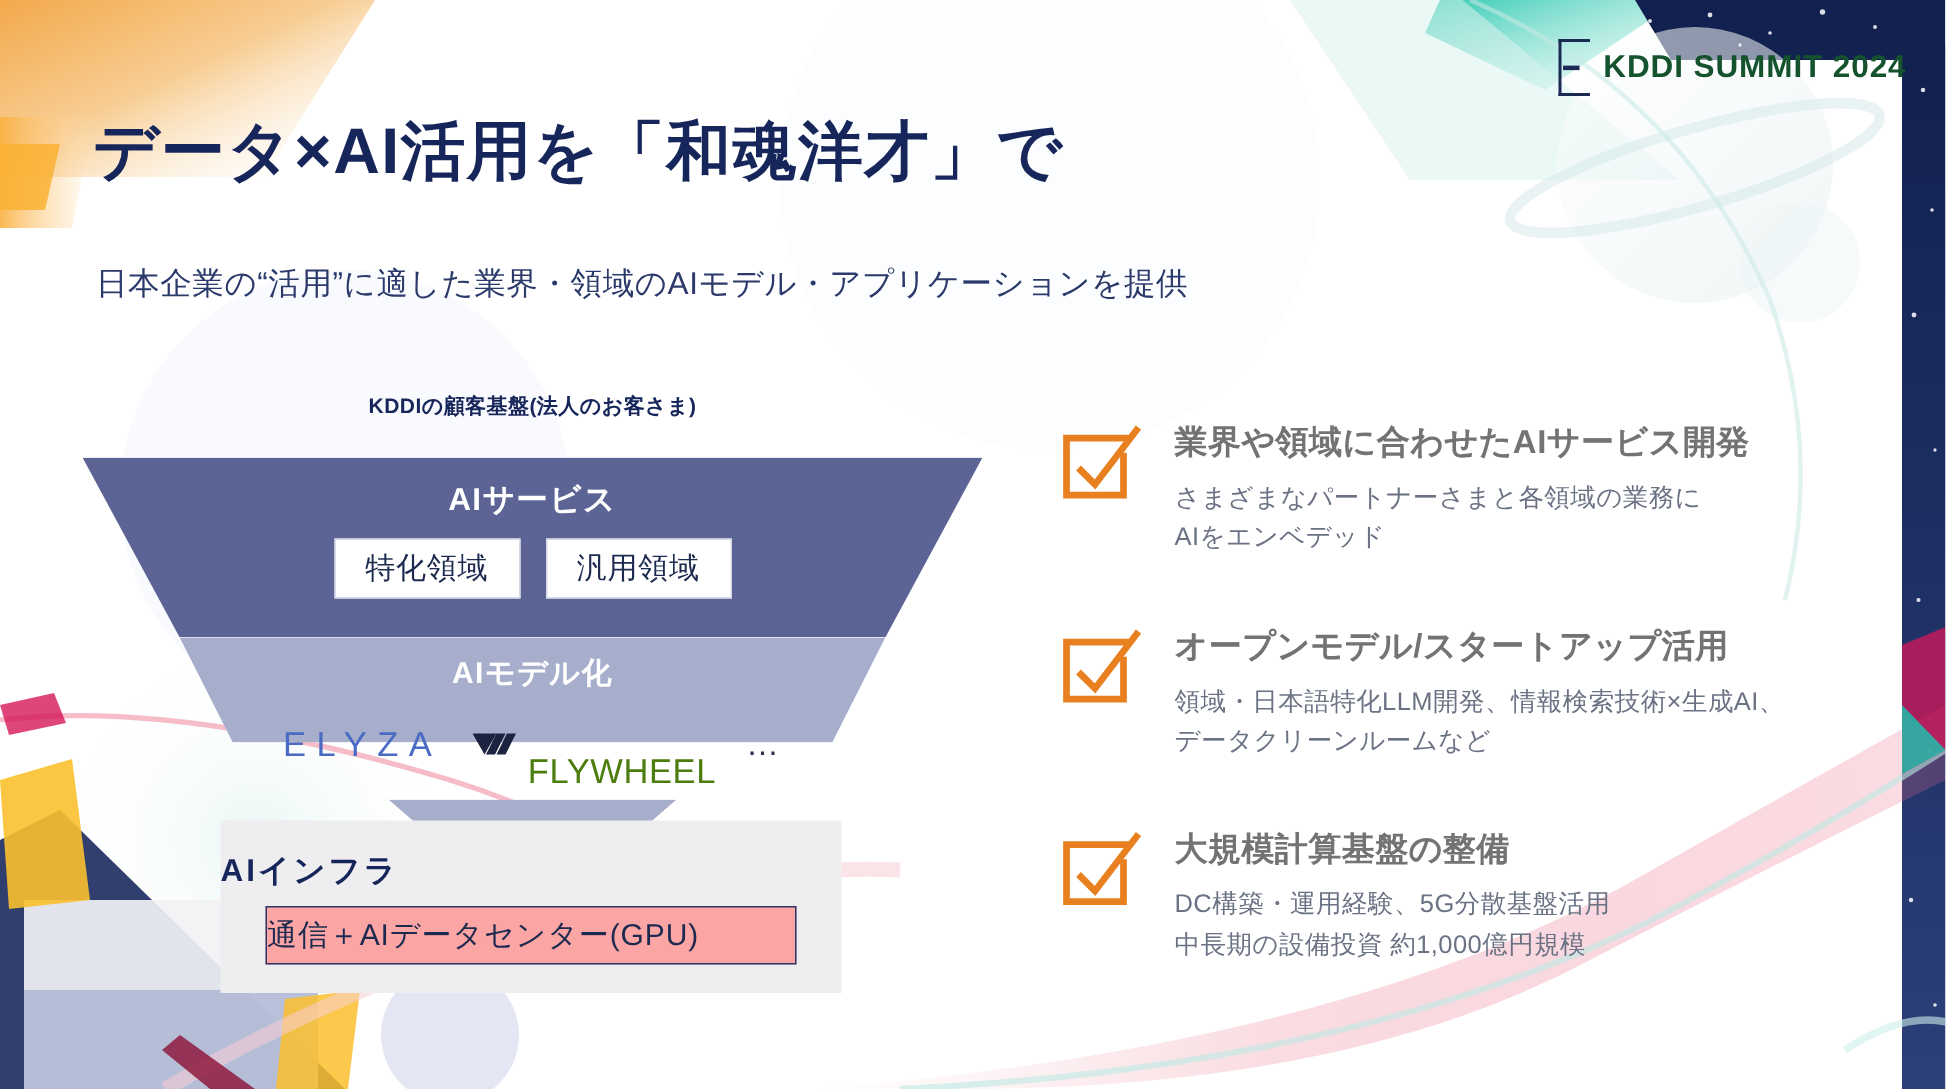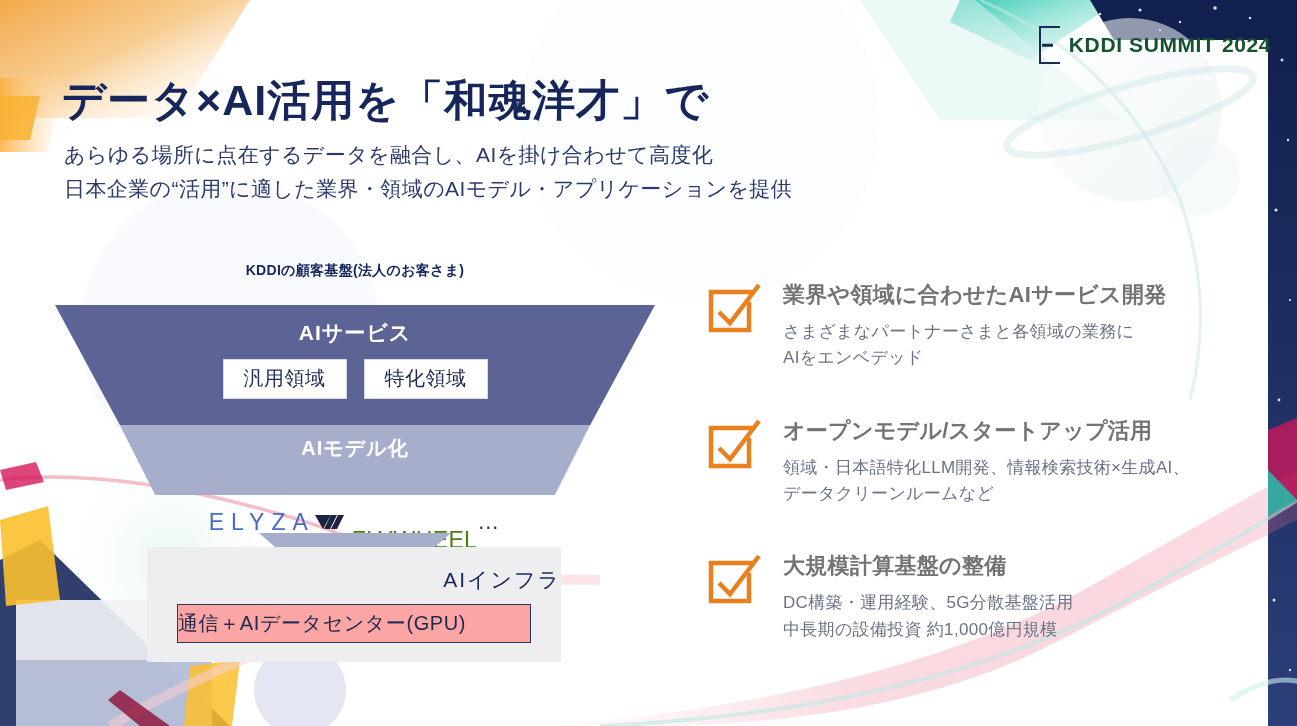--- a/index.html
+++ b/index.html
@@ -154,25 +154,26 @@
     text-align: center;
     color: #ffffff;
     font-size: 20px;
     font-weight: bold;
     letter-spacing: 1px;
   }
 
   
   .logo-strip {
     position: absolute;
-    top: 239px; left: 0; width: 600px;
+    top: 213px; left: 0; width: 600px;
     height: 42px;
     display: flex;
     align-items: center;
     justify-content: center;
+    gap: 20px;
   }
   .logo-elyza {
     font-size: 23px;
     color: #4a6bc4;
     letter-spacing: 7px;
     font-family: "Liberation Sans", sans-serif;
   }
   .logo-flywheel {
     display: flex;
     align-items: center;
@@ -205,23 +206,23 @@
     position: absolute;
     left: 92px;
     top: 285px;
     width: 414px;
     height: 115px;
     background: #eeeef1;
   }
   .infra-title {
     position: absolute;
     top: 19px; left: 0; width: 100%;
-    text-align: right;
+    text-align: left;
     font-size: 21px;
-    font-weight: normal;
+    font-weight: bold;
     color: #17265a;
     letter-spacing: 2px;
   }
   .infra-box {
     position: absolute;
     left: 30px;
     top: 57px;
     width: 354px;
     height: 39px;
     border: 1.6px solid #2b3566;
@@ -367,33 +368,32 @@
       <circle cx="700" cy="120" r="180" fill="#f6fafc" opacity="0.45"></circle>
     </svg>
   </div>
 
   <div class="summit-logo">
     <div class="summit-bracket"></div>
     <div class="summit-text">KDDI SUMMIT 2024</div>
   </div>
 
   <div class="headline">データ×AI活用を「和魂洋才」で</div>
-  <div class="sub-line sub-1">あらゆる場所に点在するデータを融合し、AIを掛け合わせて高度化</div>
   <div class="sub-line sub-2">日本企業の“活用”に適した業界・領域のAIモデル・アプリケーションを提供</div>
 
   <div class="funnel-wrap">
 
     <div class="funnel-title">KDDIの顧客基盤(法人のお客さま)</div>
 
     <div class="funnel-stage stage-service">
       <div class="stage-label">AIサービス</div>
     </div>
     <div class="chip-row" style="position:absolute; top:97px; left:0; width:600px;">
+      <div class="chip">特化領域</div>
       <div class="chip">汎用領域</div>
-      <div class="chip">特化領域</div>
     </div>
 
     <div class="funnel-stage stage-model">
       <div class="stage-label">AIモデル化</div>
     </div>
 
     <div class="logo-strip">
       <div class="logo-elyza">ELYZA</div>
       <div class="logo-flywheel">
         <svg class="fw-mark" width="30" height="18" viewBox="0 0 30 18">

